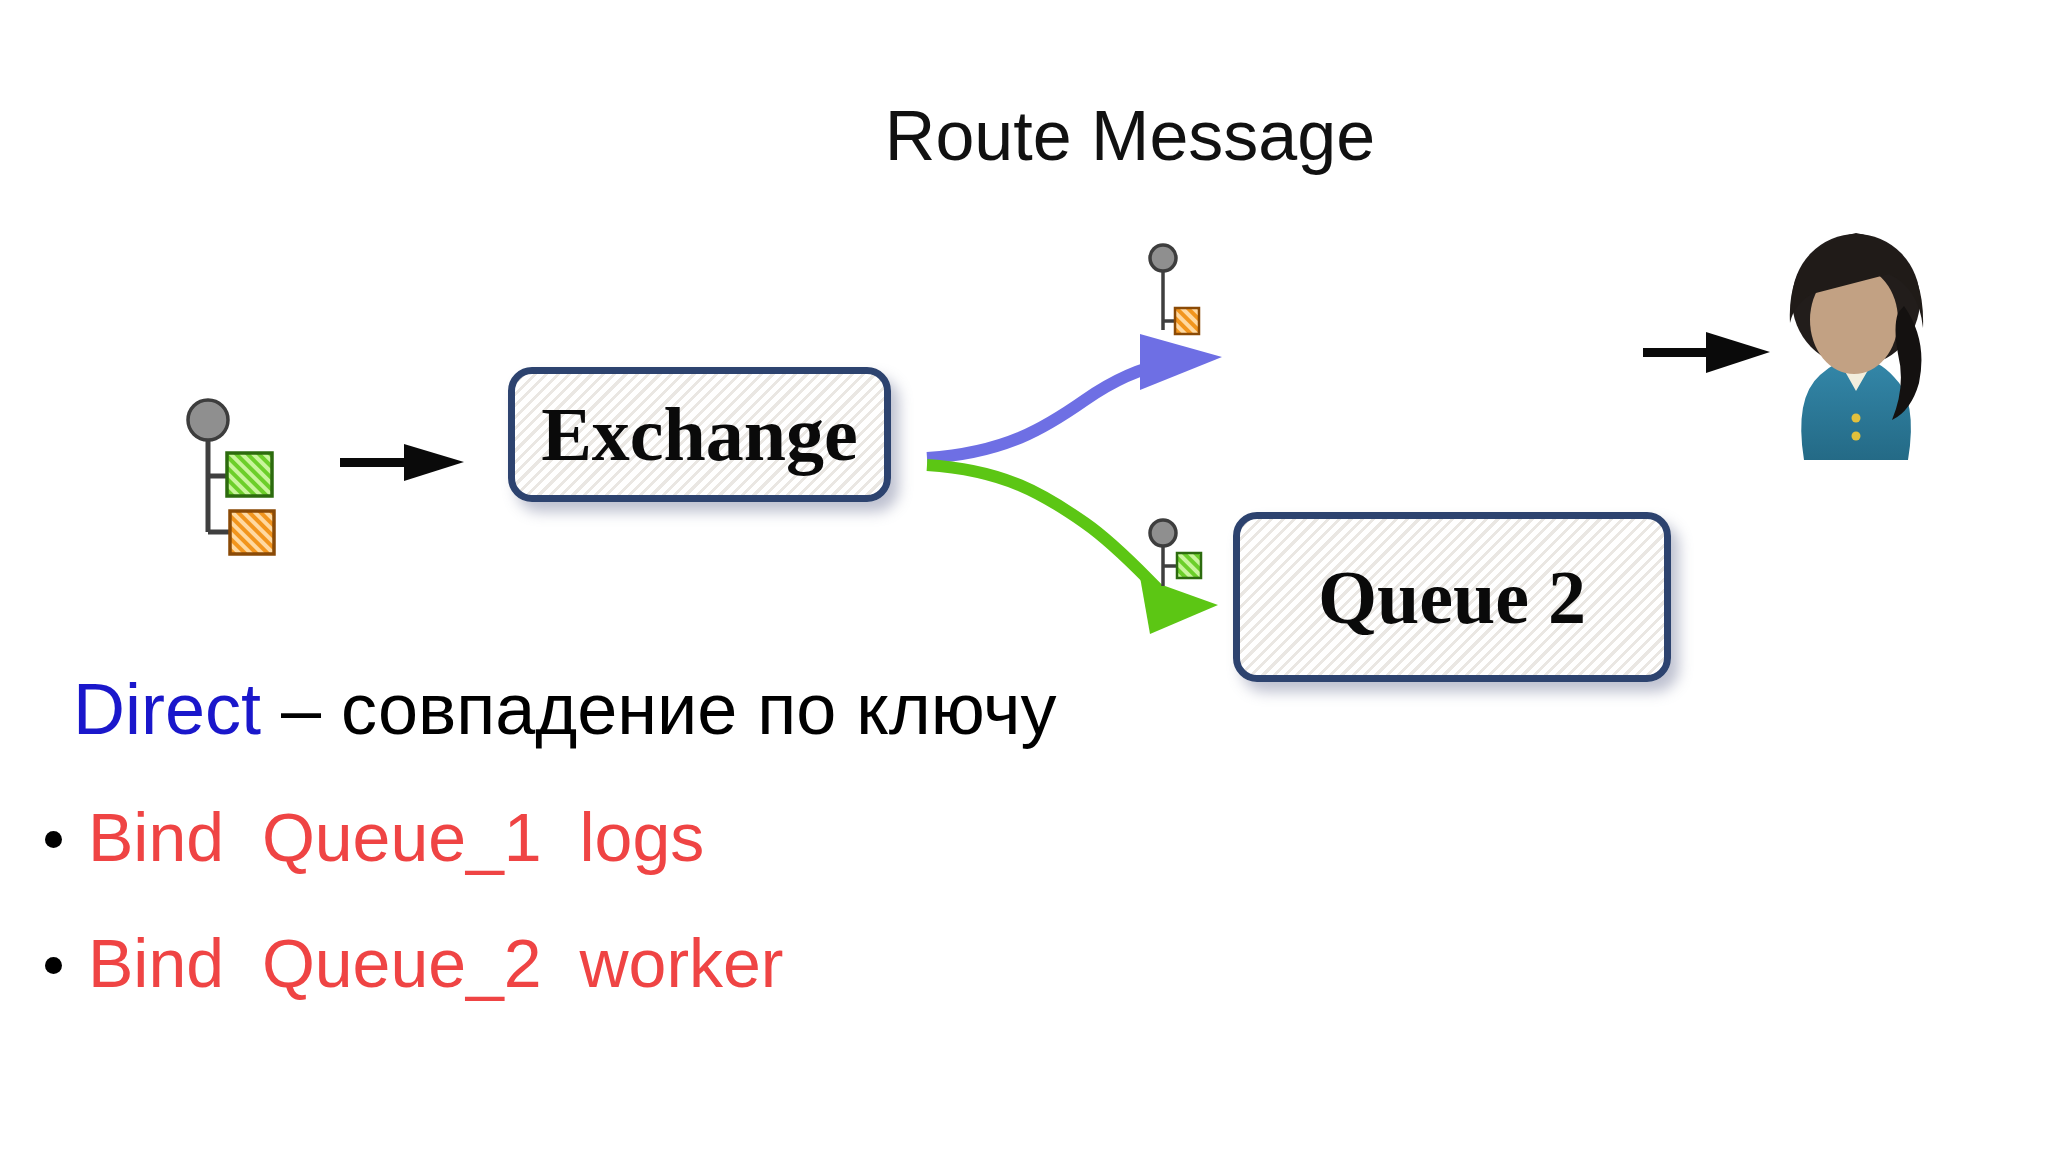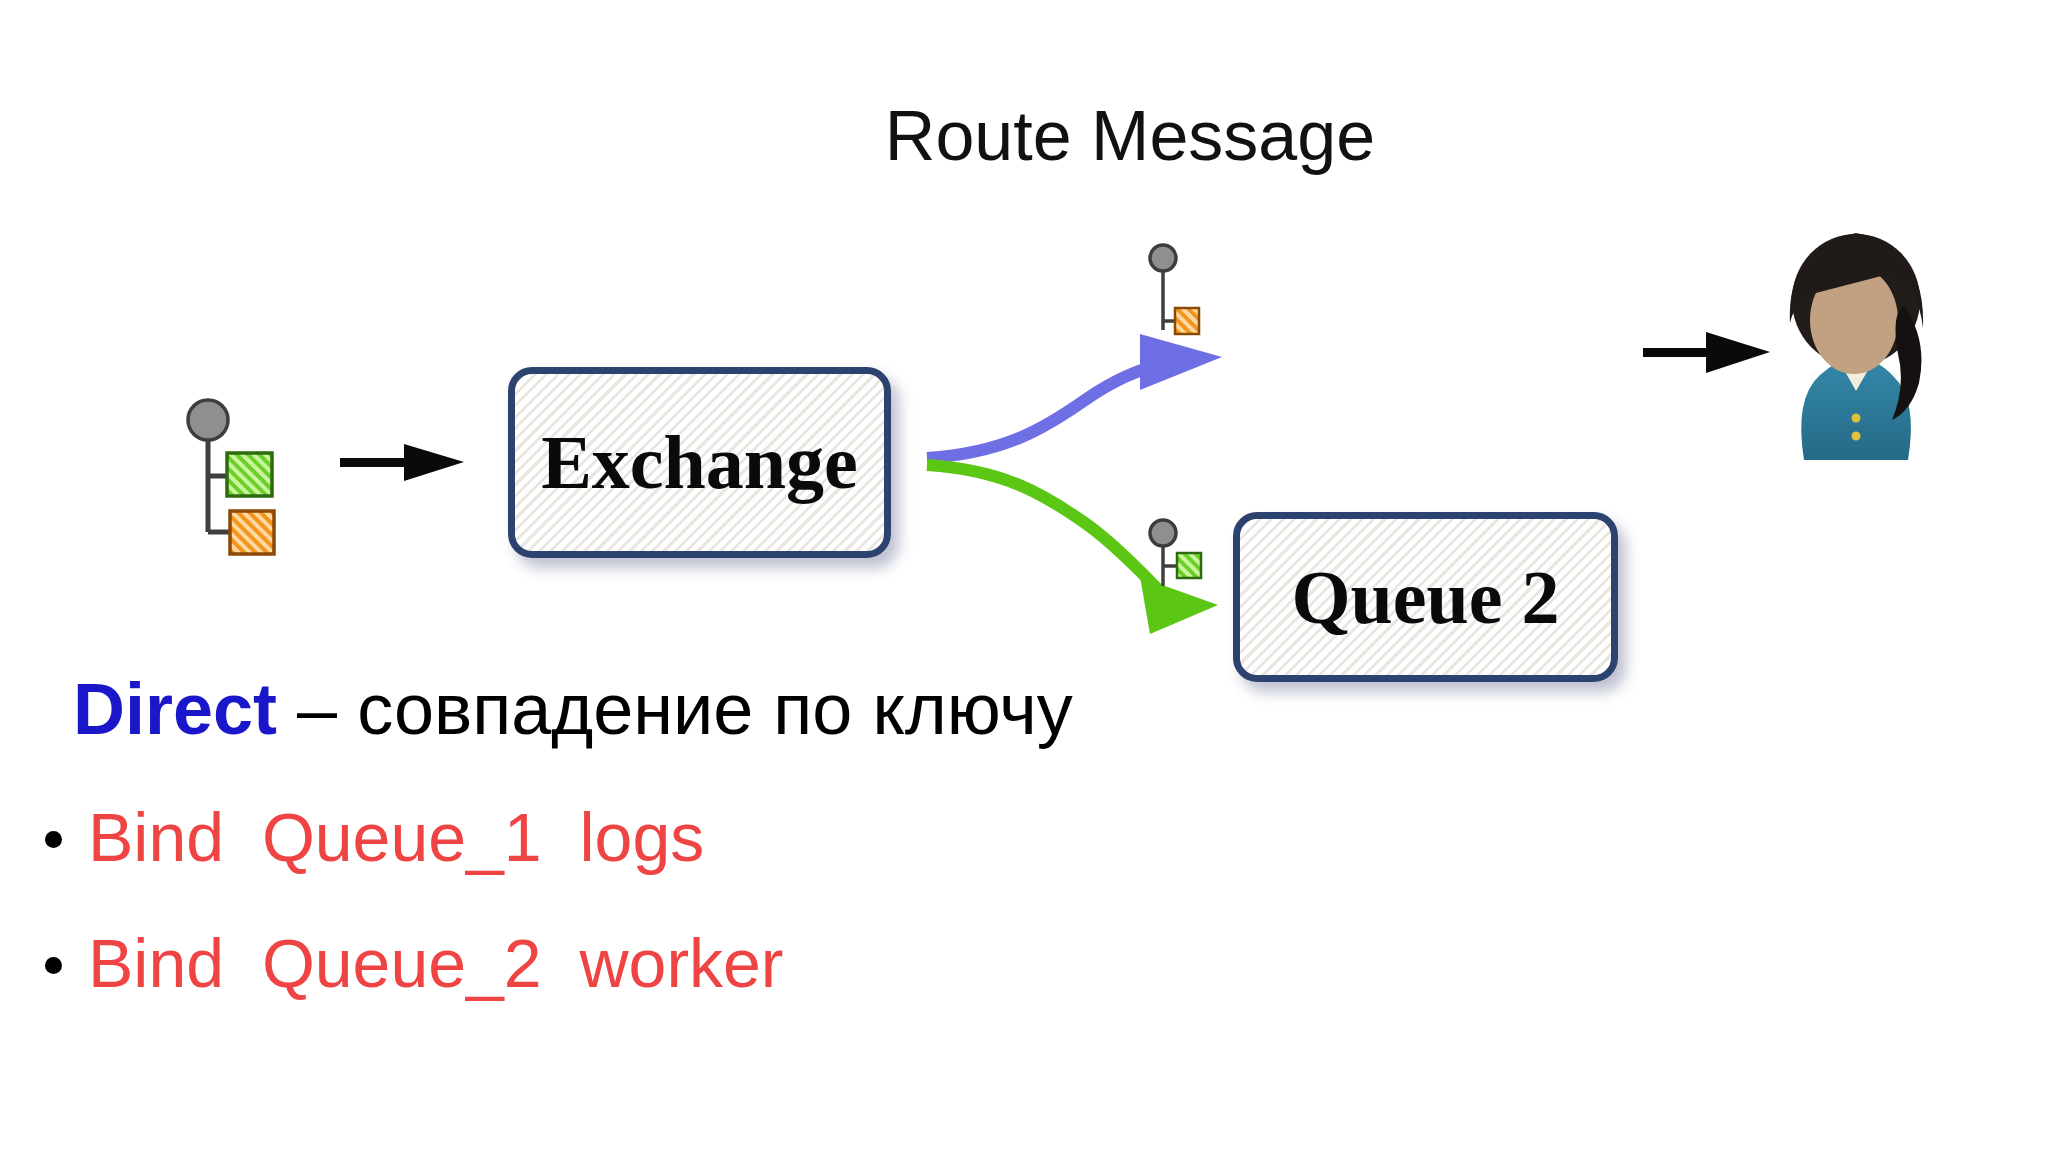--- a/index.html
+++ b/index.html
@@ -19,23 +19,23 @@
     border:7px solid var(--node-border,#2d436f);
     border-radius:24px;
     background:repeating-linear-gradient(135deg,#ffffff 0 5px,var(--node-fill-stripe,#eae7e3) 5px 8px);
     box-shadow:8px 10px 14px rgba(110,118,150,.45);
     display:flex;align-items:center;justify-content:center;
   }
   .box .label{
     font-family:"Liberation Serif",serif;font-weight:700;font-size:76px;color:#0a0a0a;
     white-space:pre;
   }
-  #exchange-node{left:508px;top:367px;width:383px;height:191px;}
+  #exchange-node{left:508px;top:367px;width:383px;height:135px;}
   #queue1-node{left:1233px;top:263px;width:388px;height:172px;}
-  #queue2-node{left:1233px;top:512px;width:385px;height:170px;}
+  #queue2-node{left:1233px;top:512px;width:438px;height:170px;}
 
   
   .k-circle{fill:var(--key-circle-gray,#8f8f8f);stroke:#3d3d3d;stroke-width:3.5;}
   .k-line{stroke:#3f3f3f;stroke-width:5;fill:none;}
   .k-line-thin{stroke:#3f3f3f;stroke-width:3.5;fill:none;}
   .sq-green{fill:url(#hatchGreen);stroke:var(--key-green-border,#2c6b0e);stroke-width:3.5;}
   .sq-orange{fill:url(#hatchOrange);stroke:var(--key-orange-border,#8a4a06);stroke-width:3.5;}
   .sq-small{stroke-width:2.5;}
   .ph-green-base{fill:var(--key-green-fill,#6ccf2a);}
   .ph-green-light{fill:#c9f59c;}
@@ -46,21 +46,21 @@
   .head-blue{fill:var(--arrow-blue,#6e6fe4);}
   .curve-green{stroke:var(--arrow-green,#5cc614);stroke-width:12;fill:none;}
   .head-green{fill:var(--arrow-green,#5cc614);}
 
   .person{position:absolute;left:1786px;top:228px;width:140px;height:235px;}
 
   .caption{
     position:absolute;left:73px;top:668px;font-size:72px;line-height:1.15;color:#000;
     white-space:pre-wrap;
   }
-  .caption .term{font-weight:700;color:var(--direct-blue,#1a17cb);}
+  .caption .term{font-weight:400;color:var(--direct-blue,#1a17cb);}
 
   .bullet-list{position:absolute;left:45px;top:797px;}
   .bullet-item{display:flex;align-items:center;margin-bottom:44px;}
   .bullet-dot{
     width:17px;height:17px;border-radius:50%;background:#000;flex:0 0 17px;
     margin-right:26px;margin-top:4px;
   }
   .bullet-text{font-size:68px;line-height:1.2;color:#ef4444;white-space:pre-wrap;}
 </style>
 </head>

